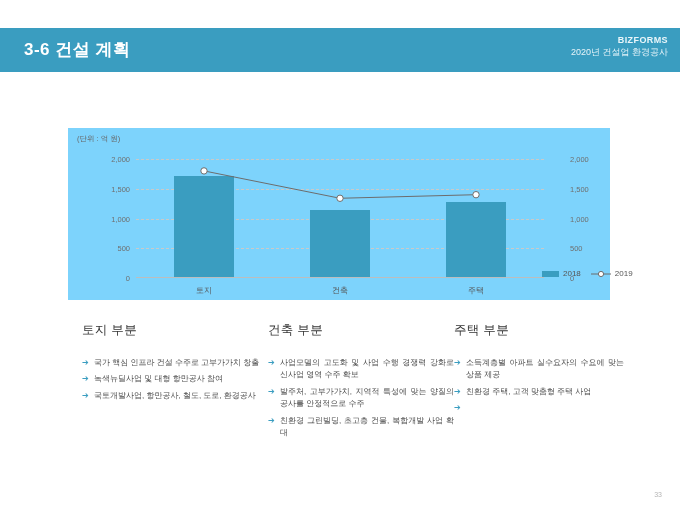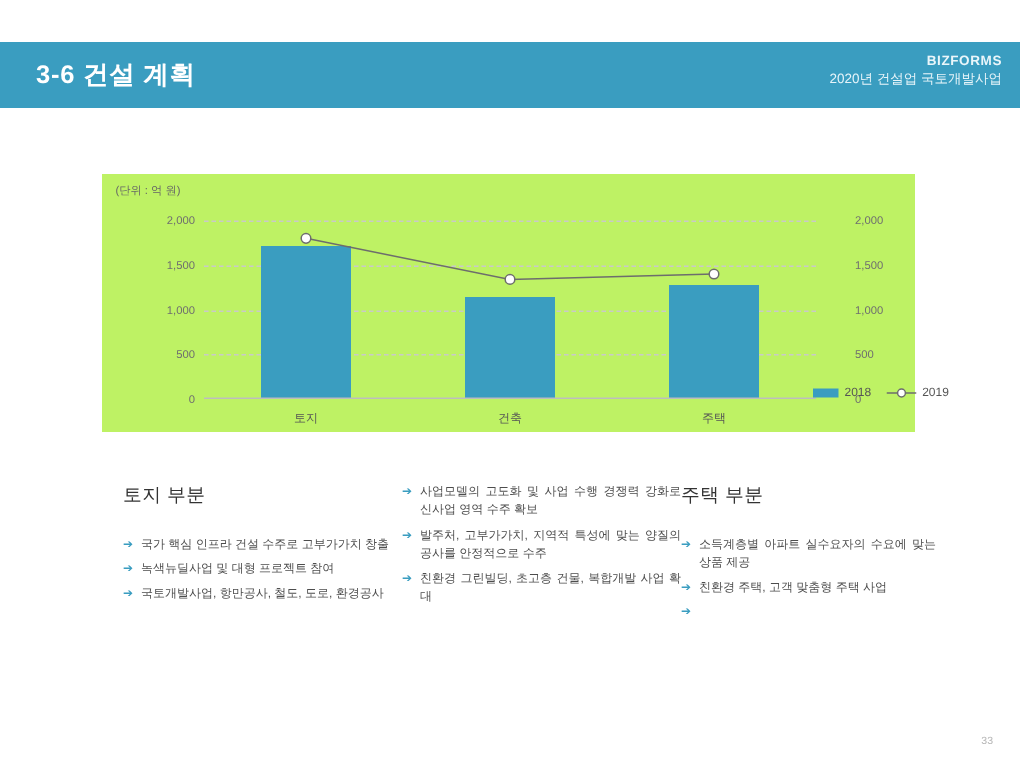--- a/index.html
+++ b/index.html
@@ -51,24 +51,24 @@
   #brand-subtitle {
     font-size: 9px;
     color: #e6f4f9;
     display: block;
   }
 
   
   #chart-panel {
     position: absolute;
     left: 68px;
-    top: 116px;
+    top: 128px;
     width: 542px;
     height: 172px;
-    background: #bef264;
+    background: #7dd3fc;
   }
   #chart-unit {
     position: absolute;
     left: 9px;
     top: 6px;
     font-size: 7.5px;
     color: #666666;
   }
   
   #plot {
@@ -204,21 +204,21 @@
     color: #b5b5b5;
   }
 </style>
 </head>
 <body>
 
 <div id="header-band">
   <div id="page-title">3-6 건설 계획</div>
   <div id="brand-block">
     <span id="brand-name">BIZFORMS</span>
-    <span id="brand-subtitle">2020년 건설업 국토개발사업</span>
+    <span id="brand-subtitle">2020년 건설업 환경공사</span>
   </div>
 </div>
 
 <div id="chart-panel">
   <div id="chart-unit">(단위 : 억 원)</div>
 
   <div id="plot">
     <div id="gridlines">
         <div class="gridline" style="top: 89.25px;"></div>
         <div class="gridline" style="top: 59.5px;"></div>
@@ -273,25 +273,26 @@
       <span>2019</span>
     </span>
   </div>
 </div>
 
 <div id="columns">
   <div class="column" id="col-0">
     <div class="col-heading">토지 부분</div>
     <ul class="bullet-list">
         <li class="bullet-item"><span class="bullet-arrow">➔</span><span>국가 핵심 인프라 건설 수주로 고부가가치 창출</span></li>
-        <li class="bullet-item"><span class="bullet-arrow">➔</span><span>녹색뉴딜사업 및 대형 프로젝트 참여</span></li>
+        <li class="bullet-item"><span class="bullet-arrow">➔</span><span>녹색뉴딜사업 및 대형 항만공사 참여</span></li>
         <li class="bullet-item"><span class="bullet-arrow">➔</span><span>국토개발사업, 항만공사, 철도, 도로, 환경공사</span></li>
       </ul>
   </div>
   <div class="column" id="col-1">
+    <div class="col-heading">건축 부분</div>
     <ul class="bullet-list">
         <li class="bullet-item"><span class="bullet-arrow">➔</span><span>사업모델의 고도화 및 사업 수행 경쟁력 강화로 신사업 영역 수주 확보</span></li>
         <li class="bullet-item"><span class="bullet-arrow">➔</span><span>발주처, 고부가가치, 지역적 특성에 맞는 양질의 공사를 안정적으로 수주</span></li>
         <li class="bullet-item"><span class="bullet-arrow">➔</span><span>친환경 그린빌딩, 초고층 건물, 복합개발 사업 확대</span></li>
       </ul>
   </div>
   <div class="column" id="col-2">
     <div class="col-heading">주택 부분</div>
     <ul class="bullet-list">
         <li class="bullet-item"><span class="bullet-arrow">➔</span><span>소득계층별 아파트 실수요자의 수요에 맞는 상품 제공</span></li>

